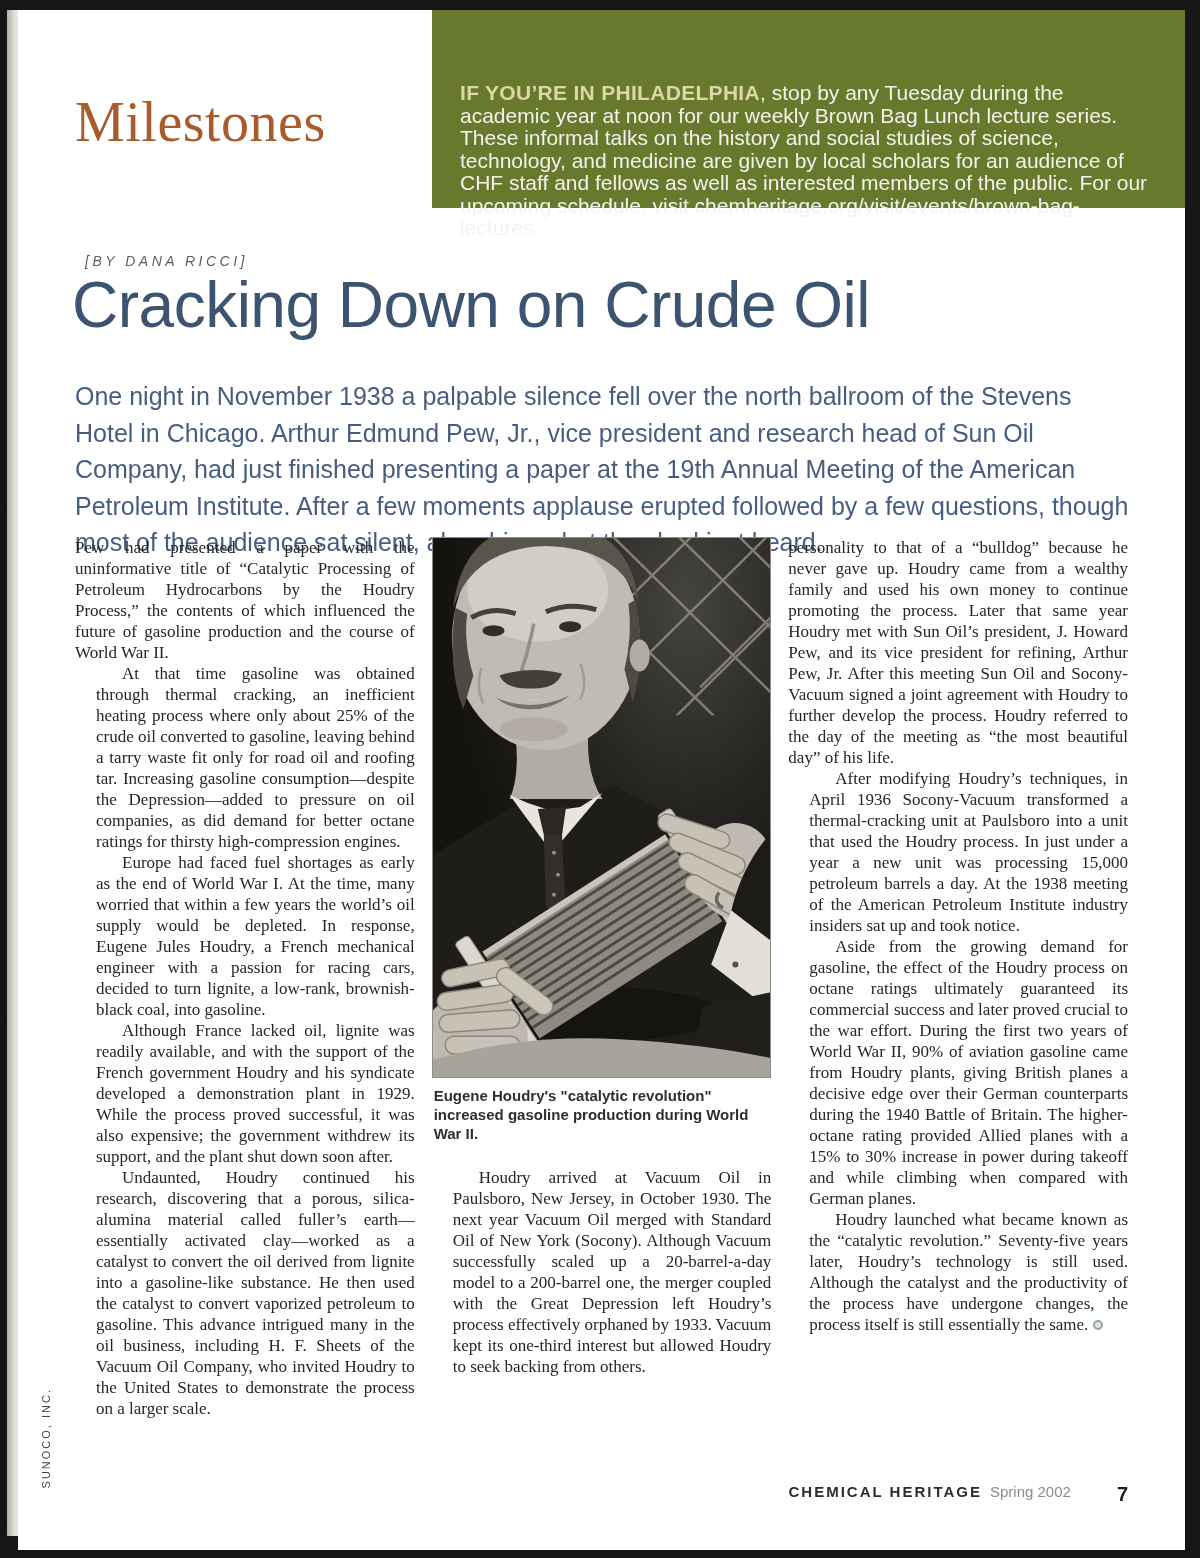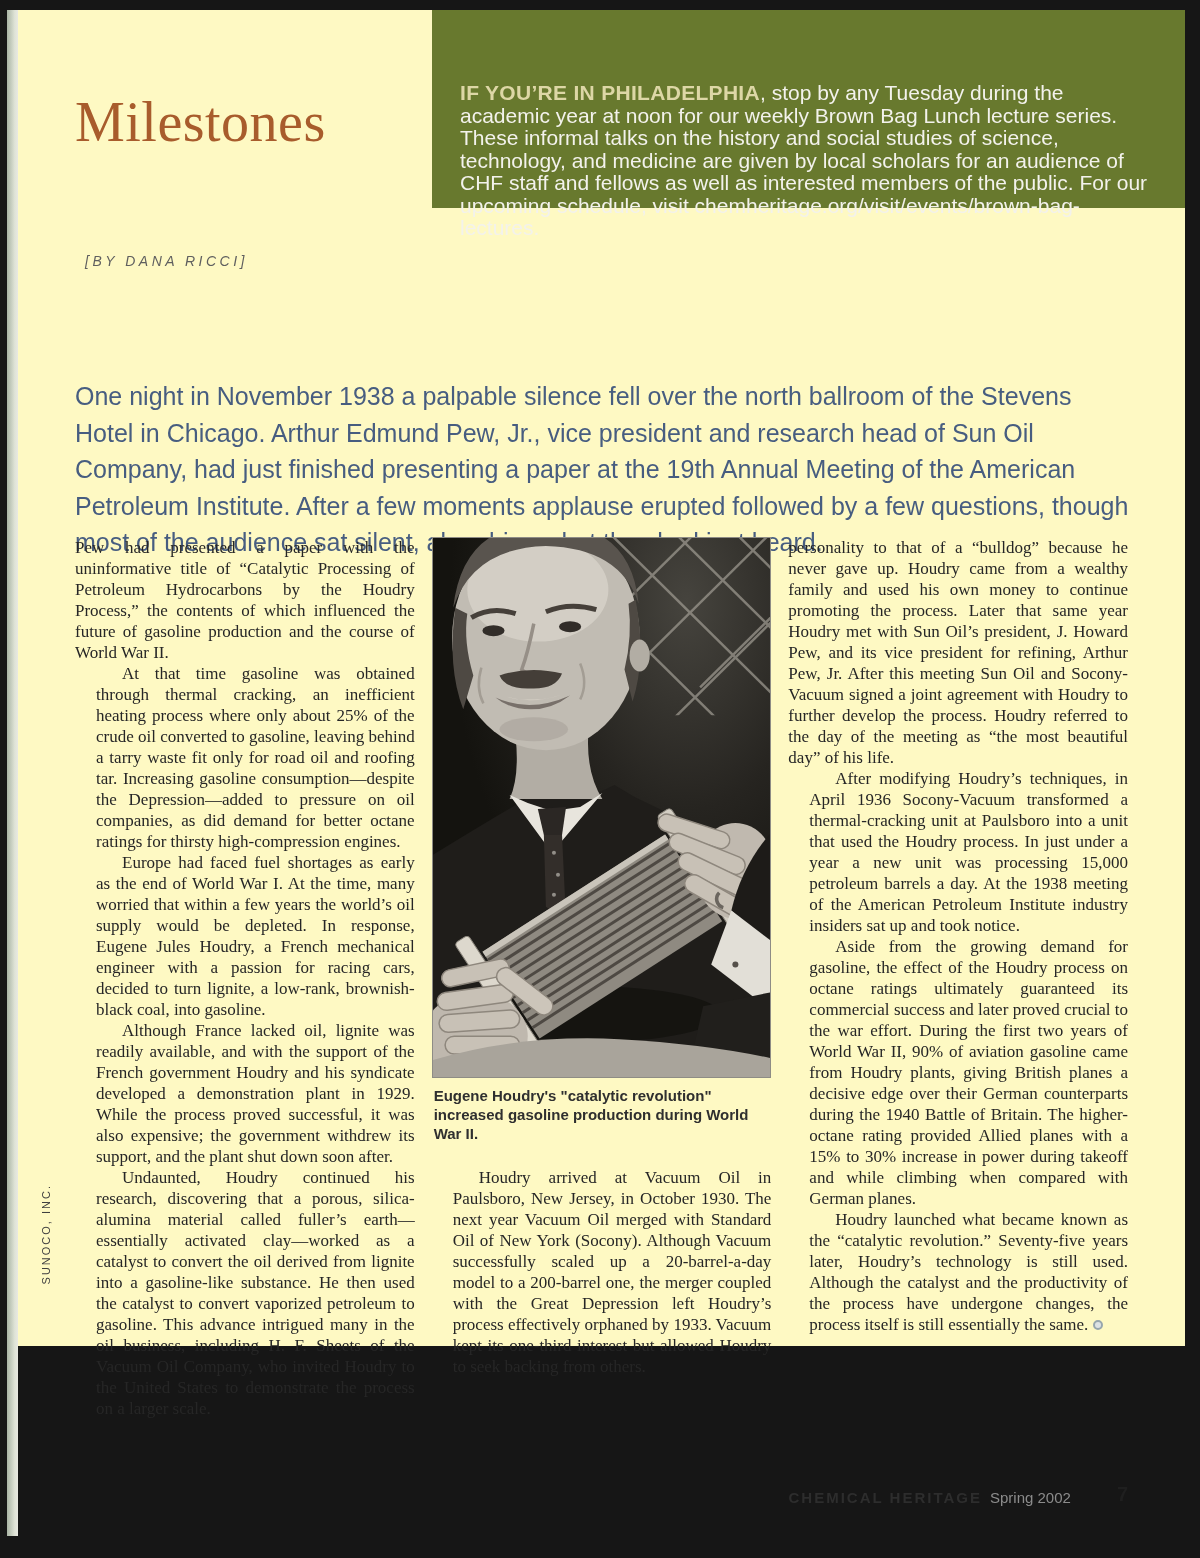--- a/index.html
+++ b/index.html
@@ -7,22 +7,22 @@
     width:1200px;height:1558px;position:relative;overflow:hidden;
     background:#161616;
     font-family:"Liberation Sans",sans-serif;
   }
   
   .page-edge{
     position:absolute;left:7px;top:10px;width:11px;height:1526px;
     background:linear-gradient(90deg,#a9b4a4,#dfe3d6 70%,#e9e9e2);
   }
   .page{
-    position:absolute;left:18px;top:10px;width:1167px;height:1336px;
-    background:#fef9c3;
+    position:absolute;left:18px;top:10px;width:1167px;height:1540px;
+    background:#ffffff;
   }
   
   .masthead{
     position:absolute;left:57px;top:80px;
     font-family:"Liberation Serif",serif;
     font-size:56px;color:#a85c2c;letter-spacing:0.5px;
   }
   
   .banner{
     position:absolute;left:414px;top:0;width:753px;height:198px;
@@ -79,41 +79,42 @@
   .credit em{font-style:italic;}
   
   .photo-credit{
     position:absolute;left:22px;bottom:62px;
     writing-mode:vertical-rl;transform:rotate(180deg);
     font-size:11px;letter-spacing:2px;color:#3f3f3f;
   }
   
   .footer{
     position:absolute;top:1473px;right:57px;
-    display:flex;align-items:flex-end;
+    display:flex;align-items:flex-start;
   }
   .footer .mag{font-weight:700;font-size:15px;letter-spacing:2px;color:#2d2d2d;}
   .footer .issue{font-size:15px;color:#8b8b8b;margin-left:8px;}
   .footer .pageno{font-weight:700;font-size:20px;color:#1f1f1f;margin-left:46px;}
 </style>
 </head>
 <body>
 
 <div class="page-edge"></div>
 
 <div class="page">
 
   <div class="masthead">Milestones</div>
 
   <div class="banner">
     <strong>IF YOU’RE IN PHILADELPHIA</strong><span>, stop by any Tuesday during the academic year at noon for our weekly Brown Bag Lunch lecture series. These informal talks on the history and social studies of science, technology, and medicine are given by local scholars for an audience of CHF staff and fellows as well as interested members of the public. For our upcoming schedule, visit chemheritage.org/visit/events/brown-bag-lectures.</span>
   </div>
 
   <div class="byline">[BY DANA RICCI]</div>
 
+  <h1 class="title" style="margin:0;font-weight:400;">Cracking Down on Crude Oil</h1>
 
   <div class="lead">One night in November 1938 a palpable silence fell over the north ballroom of the Stevens Hotel in Chicago. Arthur Edmund Pew, Jr., vice president and research head of Sun Oil Company, had just finished presenting a paper at the 19th Annual Meeting of the American Petroleum Institute. After a few moments applause erupted followed by a few questions, though most of the audience sat silent, absorbing what they had just heard.</div>
 
   <div class="columns">
 
     <div class="col">
       <p>Pew had presented a paper with the uninformative title of “Catalytic Processing of Petroleum Hydrocarbons by the Houdry Process,” the contents of which influenced the future of gasoline production and the course of World War II.</p>
       <p class="ind">At that time gasoline was obtained through thermal cracking, an inefficient heating process where only about 25% of the crude oil converted to gasoline, leaving behind a tarry waste fit only for road oil and roofing tar. Increasing gasoline consumption—despite the Depression—added to pressure on oil companies, as did demand for better octane ratings for thirsty high-compression engines.</p>
       <p class="ind">Europe had faced fuel shortages as early as the end of World War I. At the time, many worried that within a few years the world’s oil supply would be depleted. In response, Eugene Jules Houdry, a French mechanical engineer with a passion for racing cars, decided to turn lignite, a low-rank, brownish-black coal, into gasoline.</p>
       <p class="ind">Although France lacked oil, lignite was readily available, and with the support of the French government Houdry and his syndicate developed a demonstration plant in 1929. While the process proved successful, it was also expensive; the government withdrew its support, and the plant shut down soon after.</p>

